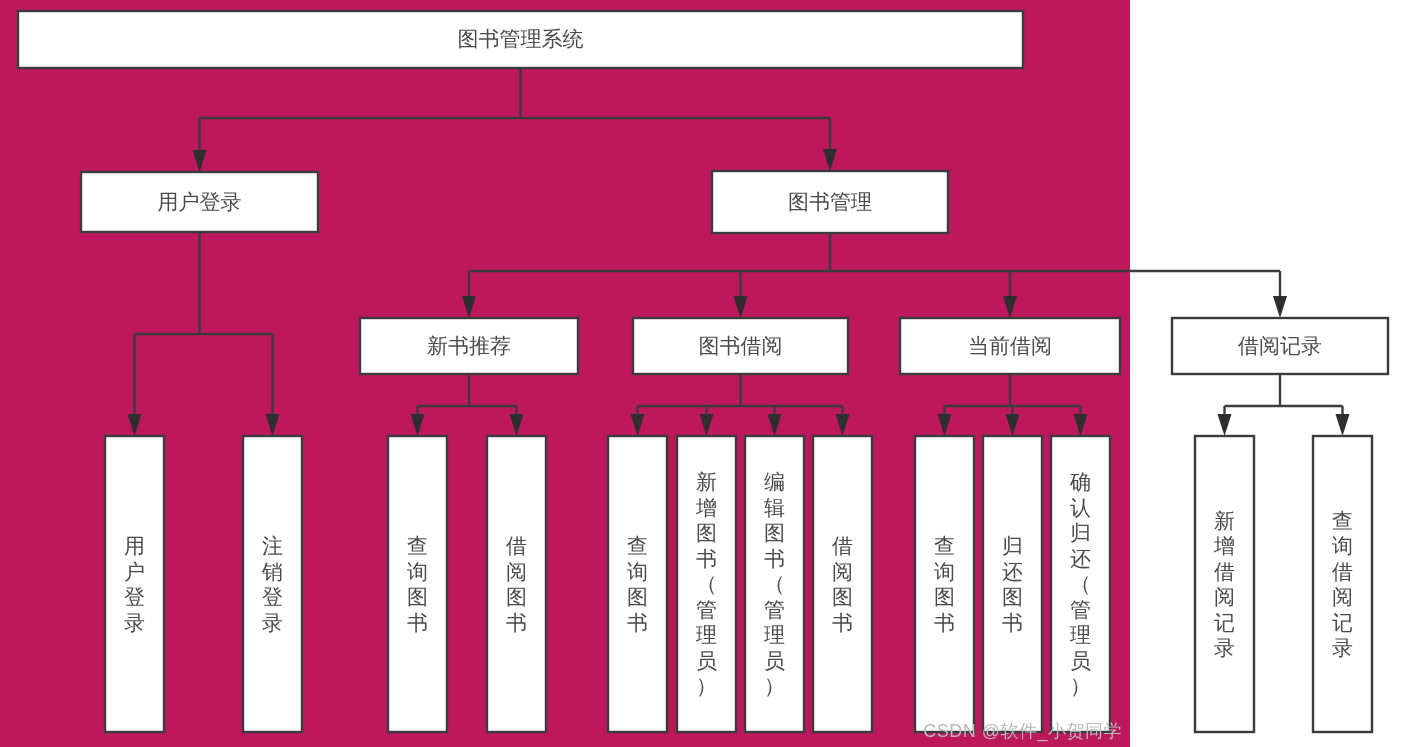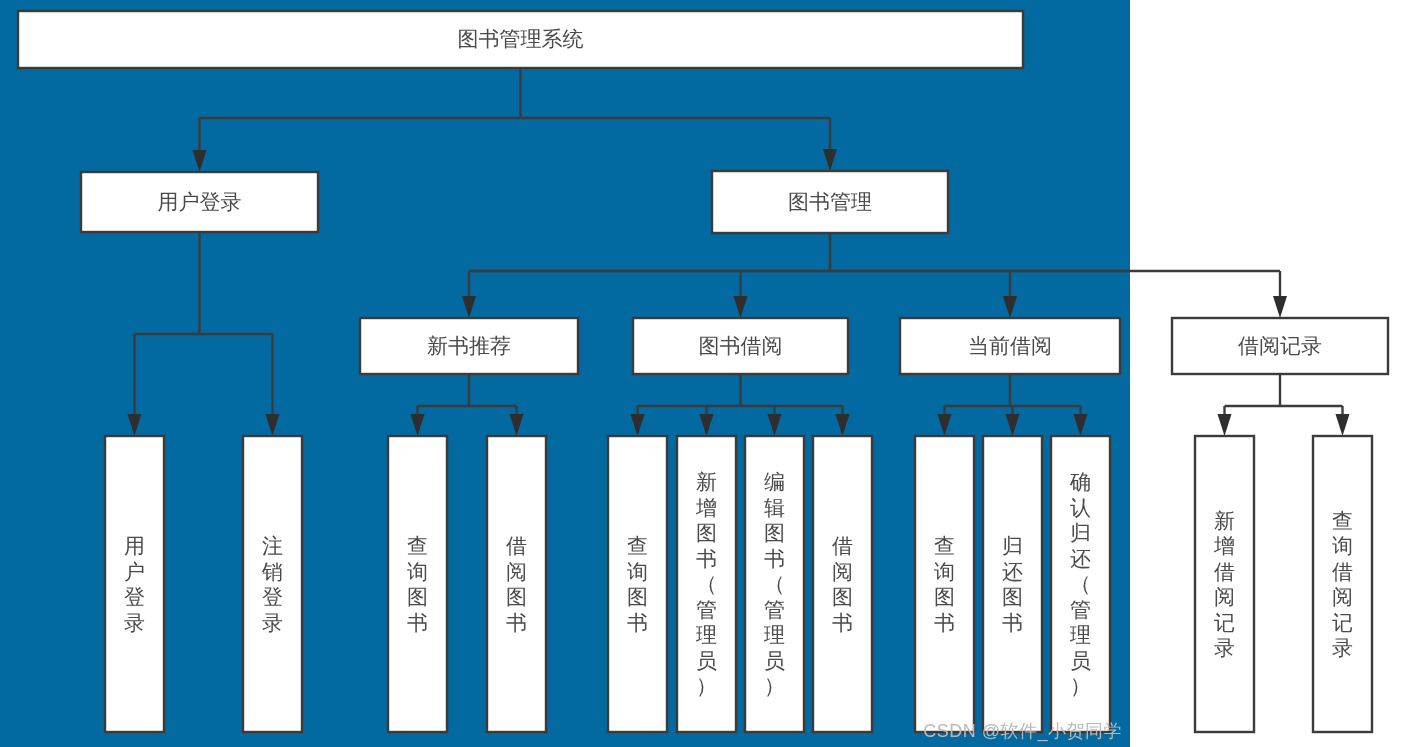--- a/index.html
+++ b/index.html
@@ -10,21 +10,21 @@
   body {
     width: 1405px;
     height: 747px;
     font-family: "Liberation Sans", "DejaVu Sans", sans-serif;
     overflow: hidden;
   }
   #diagram-root {
     position: relative;
     width: 1130px;
     height: 747px;
-    background: #0369a1;
+    background: #be185d;
   }
   svg#tree-svg {
     position: absolute;
     left: 0;
     top: 0;
     width: 1405px;
     height: 747px;
     display: block;
   }
   .node-box {

